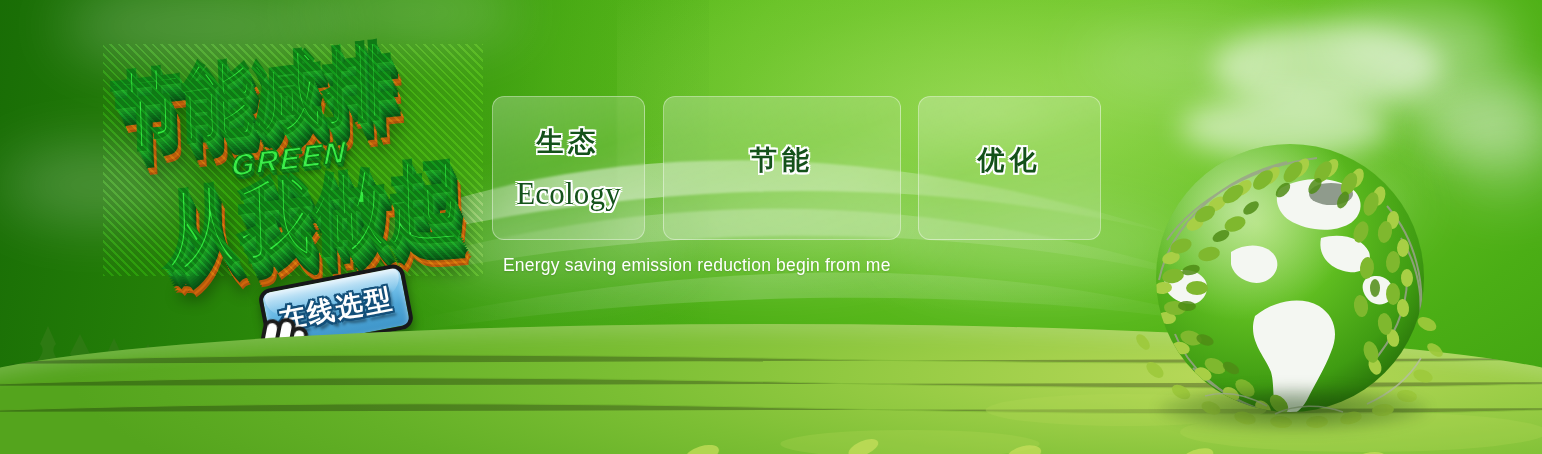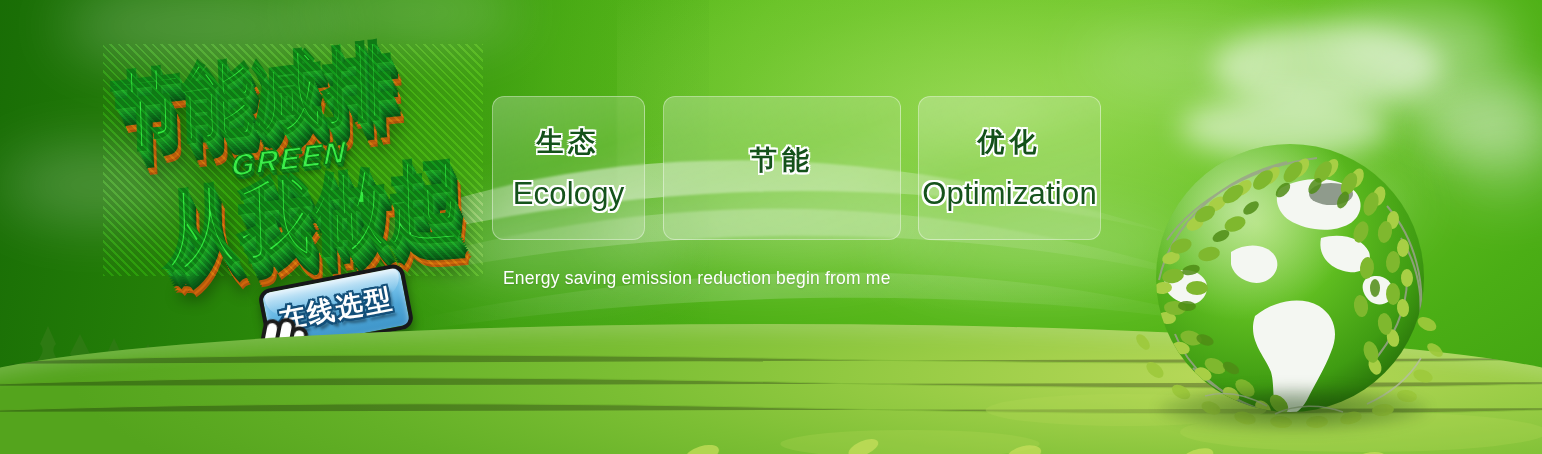--- a/index.html
+++ b/index.html
@@ -170,28 +170,29 @@
     margin-bottom:16px;
     text-shadow:
       -1.6px 0 #fff, 1.6px 0 #fff, 0 -1.6px #fff, 0 1.6px #fff,
       -1.6px -1.6px #fff, 1.6px -1.6px #fff, -1.6px 1.6px #fff, 1.6px 1.6px #fff;
   }
   .card-en{
     font-size:31px; color:#15531b; letter-spacing:.2px;
     text-shadow:
       -1.8px 0 #fff, 1.8px 0 #fff, 0 -1.8px #fff, 0 1.8px #fff,
       -1.8px -1.8px #fff, 1.8px -1.8px #fff, -1.8px 1.8px #fff, 1.8px 1.8px #fff;
+    font-family: Liberation Serif, serif;
   }
   .card-1{ left:0px;   width:153px; }
   .card-2{ left:171px; width:238px;gap:29px; }
   .card-3{ left:426px; width:183px; }
 
   
   .subtitle{
-    position:absolute; left:503px; top:268px;
+    position:absolute; left:503px; top:255px;
     font-size:17.5px; color:#ffffff; letter-spacing:.2px;
     text-shadow:0 1px 2px rgba(0,0,0,.14);
   }
 
   
   .globe-wrap{ position:absolute; left:1135px; top:128px; width:310px; height:300px; }
   .globe-shadow{
     position:absolute; left:22px; bottom:-4px; width:272px; height:46px;
     border-radius:50%;
     background:radial-gradient(ellipse at center, rgba(20,60,6,.55) 0%, rgba(20,60,6,.22) 55%, rgba(0,0,0,0) 80%);
@@ -264,21 +265,20 @@
   <div class="cards">
     <div class="card card-1">
       <div class="card-cn">生态</div>
       <div class="card-en">Ecology</div>
     </div>
     <div class="card card-2">
       <div class="card-cn">节能</div>
     </div>
     <div class="card card-3">
       <div class="card-cn">优化</div>
-      <div class="card-en">Optimization</div>
     </div>
   </div>
 
   <div class="subtitle">Energy saving emission reduction begin from me</div>
 
   <svg class="treeline" viewBox="0 0 1542 70" preserveAspectRatio="none">
     <g fill="#1f6b0c" opacity=".92">
       <path d="M0,70 L0,40 Q14,16 24,38 Q32,14 42,38 Q54,12 64,40 Q76,18 86,42 Q98,20 108,44 Q120,26 130,46 L140,70 Z"></path>
       <path d="M120,70 Q132,34 142,48 Q152,20 162,46 Q174,28 182,50 Q194,34 204,52 L214,70 Z"></path>
       <path d="M560,70 L566,52 Q578,34 588,50 Q598,30 610,50 Q622,36 632,54 Q644,40 654,56 L662,70 Z"></path>

